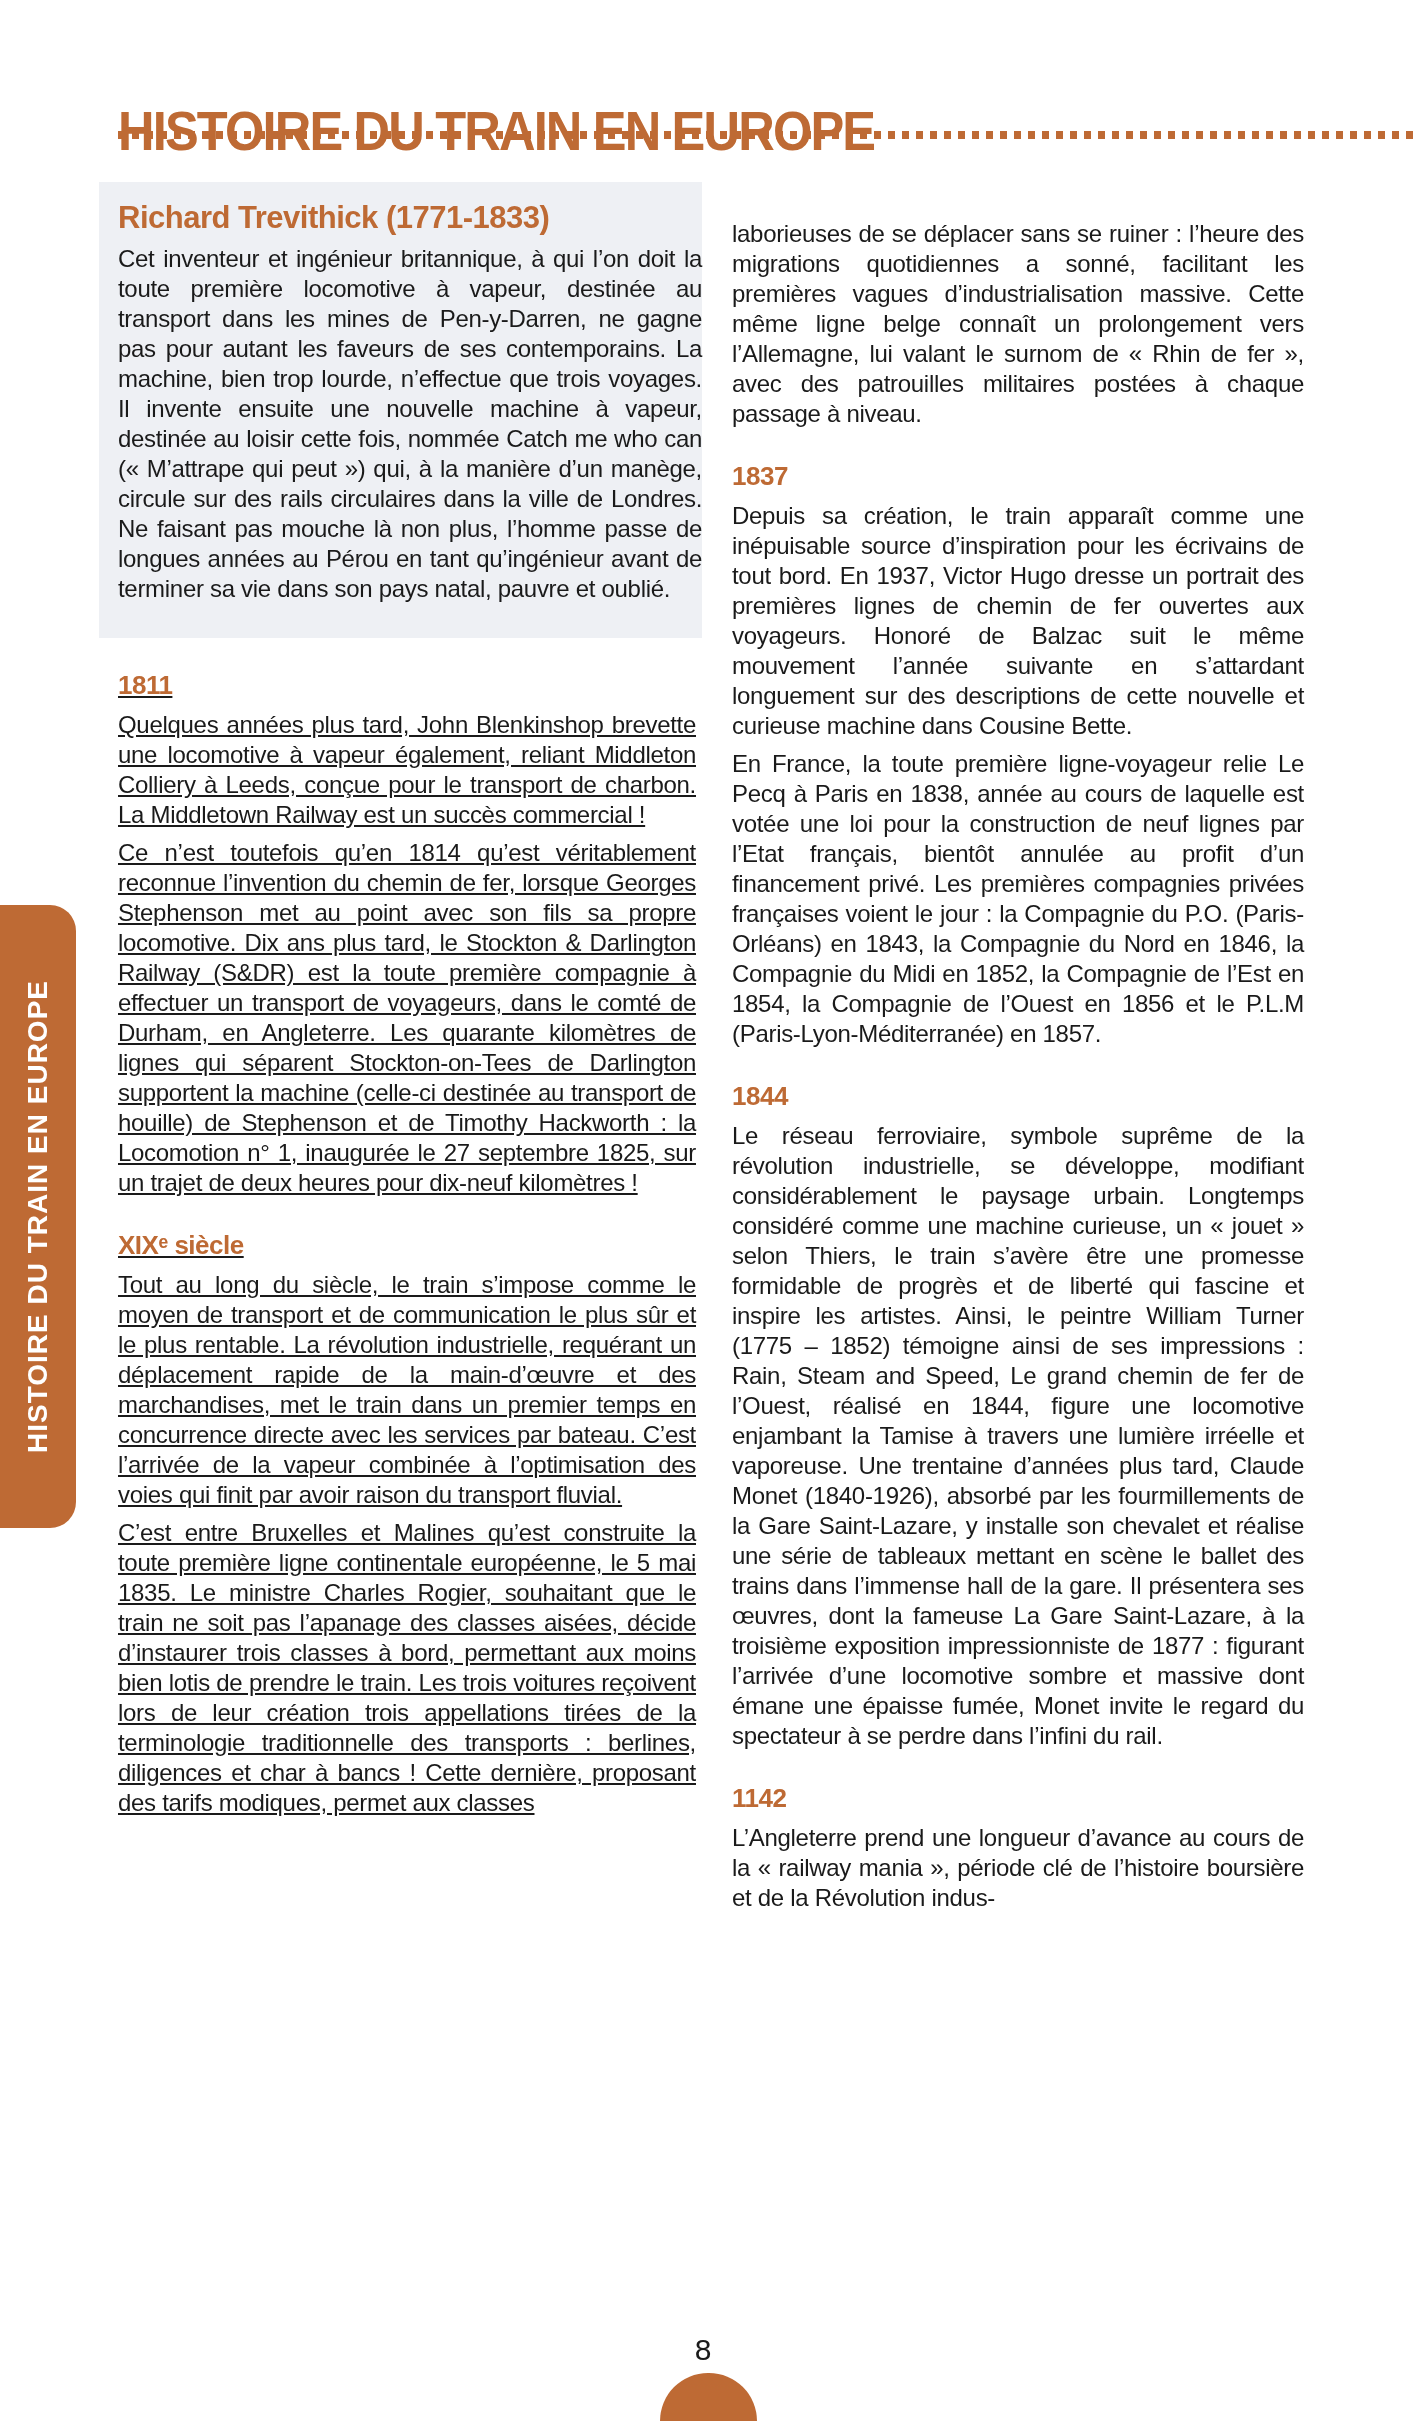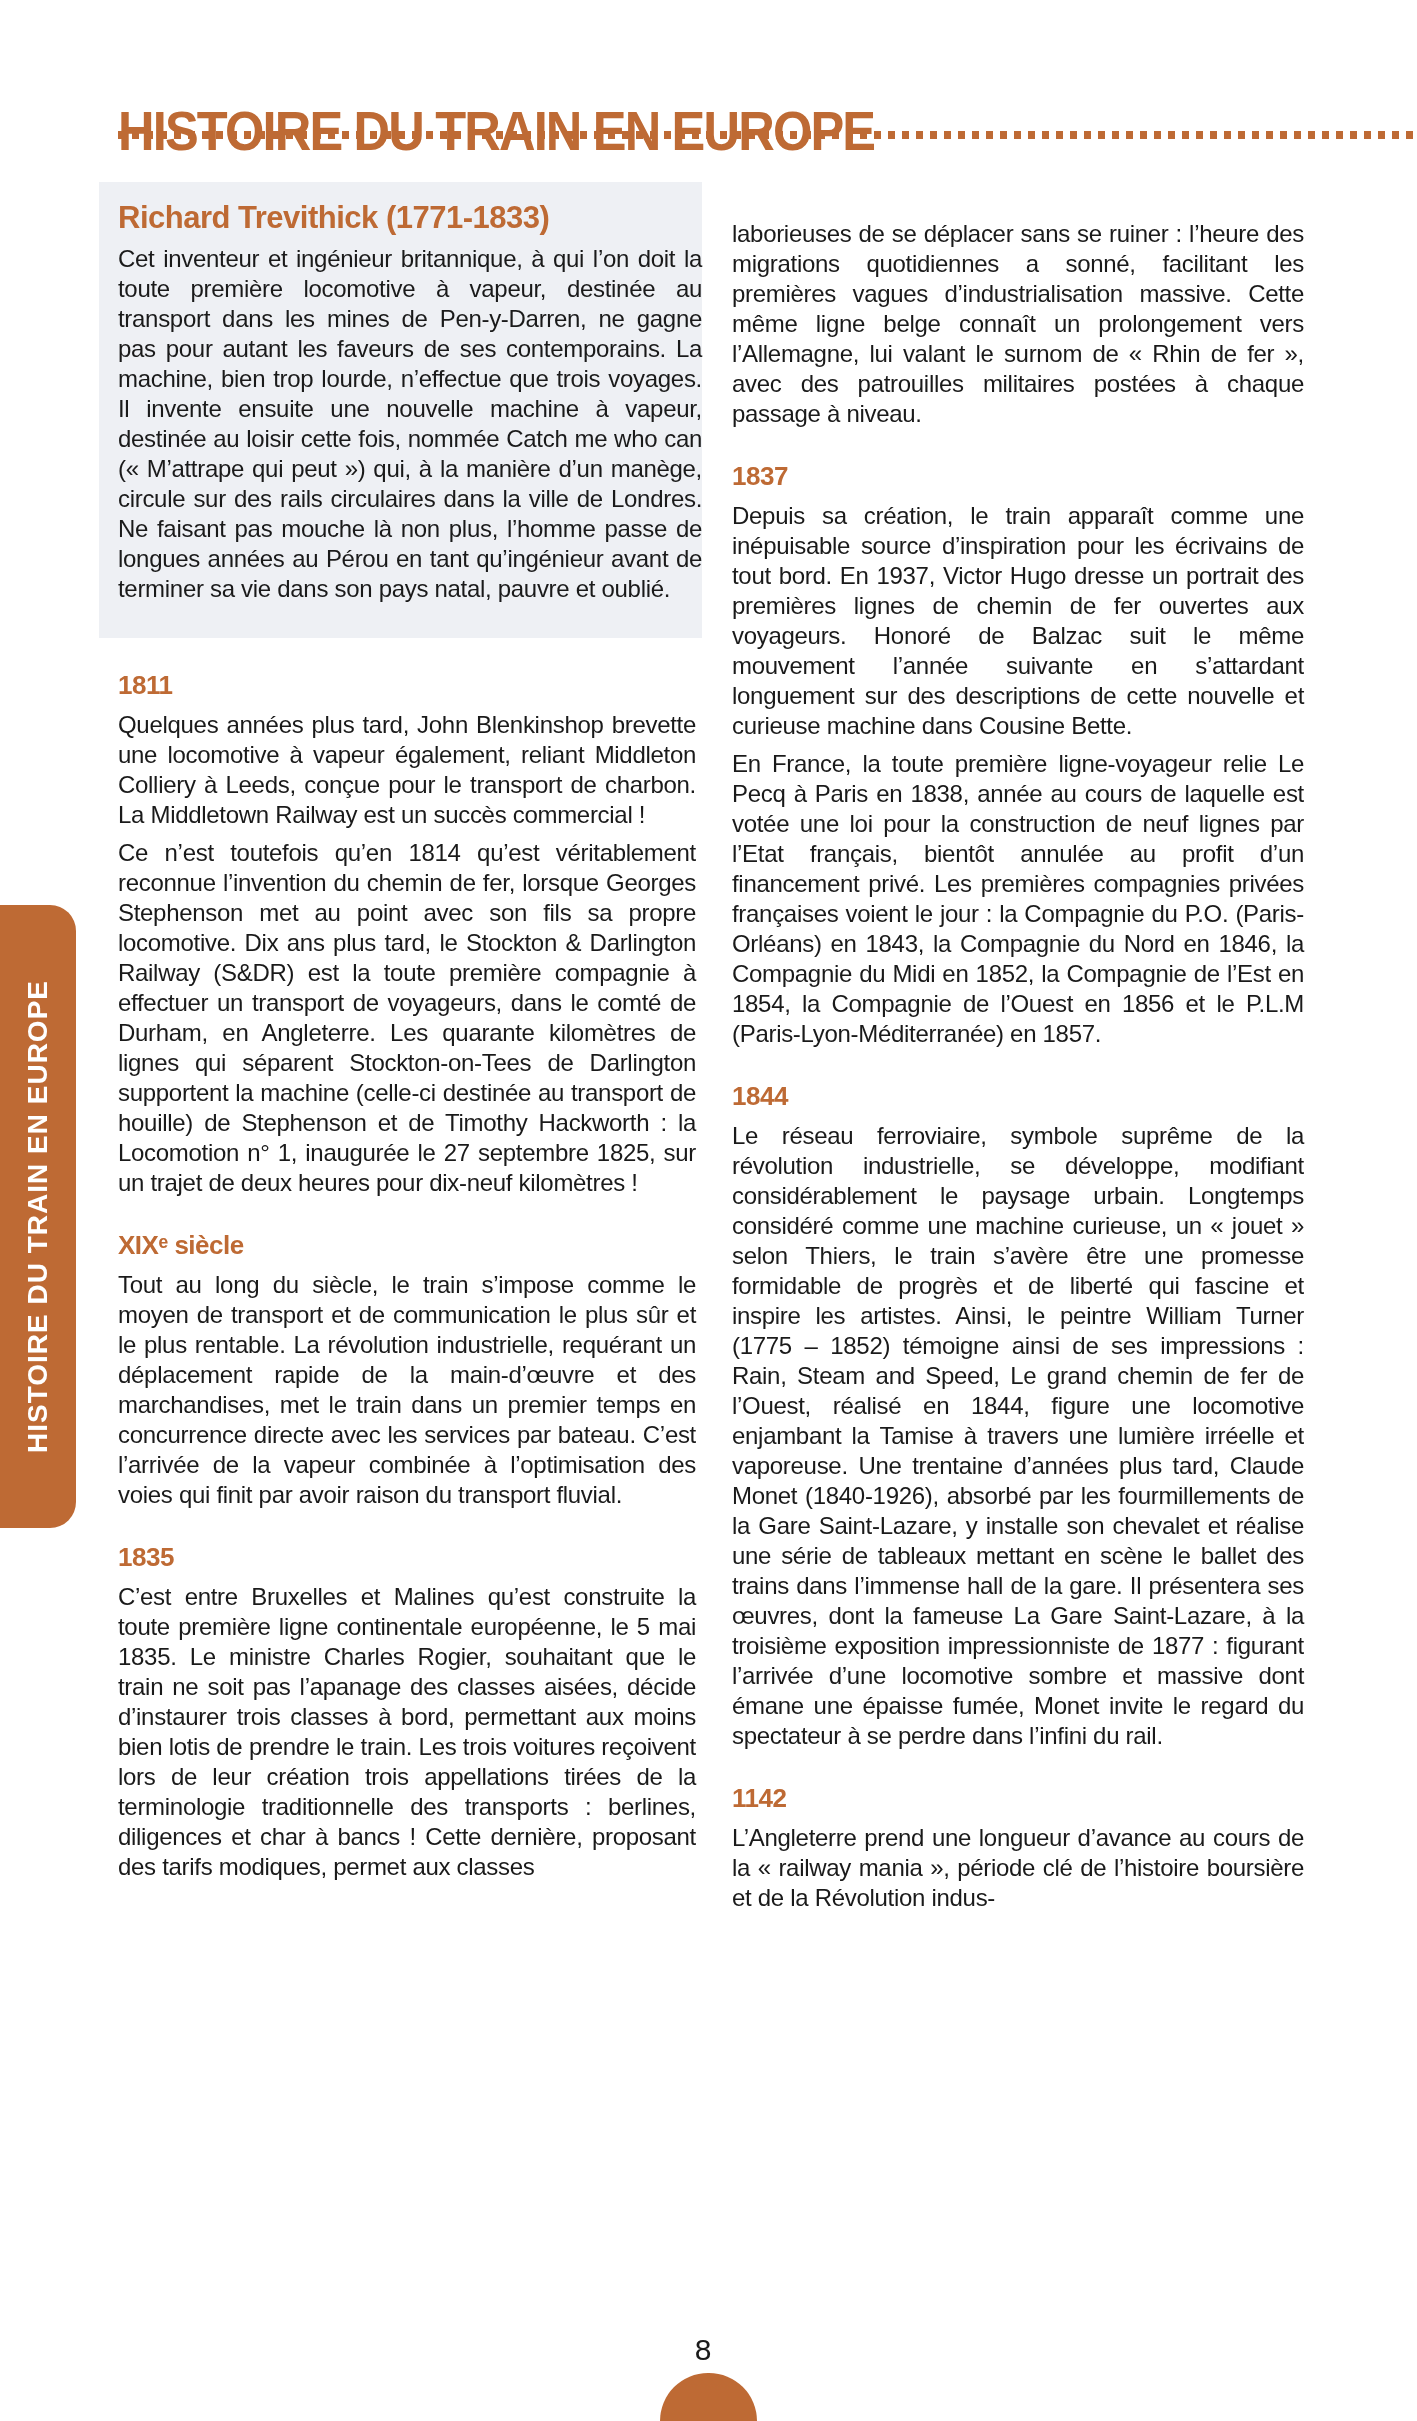--- a/index.html
+++ b/index.html
@@ -66,21 +66,21 @@
     letter-spacing: -0.3px;
   }
   #left-col  { left: 99px;  top: 182px; width: 603px; }
   #right-col { left: 732px; top: 219px; width: 572px; }
 
   .highlight-box {
     background: #eef0f4;
     padding: 18px 0 26px 19px;
     margin-bottom: 2px;
   }
-  .inner { margin-left: 19px; margin-right: 6px; }
+  .inner { margin-left: 19px; margin-right: 6px; text-decoration: underline; }
 
   .sec-heading {
     color: #be6a34;
     font-size: 26px;
     font-weight: 700;
     letter-spacing: -0.5px;
     line-height: 34px;
     margin: 30px 0 8px 0;
     text-align: left;
   }
@@ -137,21 +137,20 @@
 
     <div class="inner">
       <div class="sec-heading">1811</div>
       <p class="para">Quelques années plus tard, John Blenkinshop brevette une locomotive à vapeur également, reliant Middleton Colliery à Leeds, conçue pour le transport de charbon. La Middletown Railway est un succès commercial&nbsp;!</p>
 
       <p class="para">Ce n’est toutefois qu’en 1814 qu’est véritablement reconnue l’invention du chemin de fer, lorsque Georges Stephenson met au point avec son fils sa propre locomotive. Dix ans plus tard, le Stockton &amp; Darlington Railway (S&amp;DR) est la toute première compagnie à effectuer un transport de voyageurs, dans le comté de Durham, en Angleterre. Les quarante kilomètres de lignes qui séparent Stockton-on-Tees de Darlington supportent la machine (celle-ci destinée au transport de houille) de Stephenson et de Timothy Hackworth&nbsp;: la Locomotion n°&nbsp;1, inaugurée le 27 septembre 1825, sur un trajet de deux heures pour dix-neuf kilomètres&nbsp;!</p>
 
       <div class="sec-heading">XIXᵉ siècle</div>
       <p class="para">Tout au long du siècle, le train s’impose comme le moyen de transport et de communication le plus sûr et le plus rentable. La révolution industrielle, requérant un déplacement rapide de la main-d’œuvre et des marchandises, met le train dans un premier temps en concurrence directe avec les services par bateau. C’est l’arrivée de la vapeur combinée à l’optimisation des voies qui finit par avoir raison du transport fluvial.</p>
 
-      <div class="sec-heading">1835</div>
       <p class="para">C’est entre Bruxelles et Malines qu’est construite la toute première ligne continentale européenne, le 5 mai 1835. Le ministre Charles Rogier, souhaitant que le train ne soit pas l’apanage des classes aisées, décide d’instaurer trois classes à bord, permettant aux moins bien lotis de prendre le train. Les trois voitures reçoivent lors de leur création trois appellations tirées de la terminologie traditionnelle des transports&nbsp;: berlines, diligences et char à bancs&nbsp;! Cette dernière, proposant des tarifs modiques, permet aux classes</p>
     </div>
   </div>
 
   <div id="right-col" class="col">
     <p class="para first-para">laborieuses de se déplacer sans se ruiner&nbsp;: l’heure des migrations quotidiennes a sonné, facilitant les premières vagues d’industrialisation massive. Cette même ligne belge connaît un prolongement vers l’Allemagne, lui valant le surnom de «&nbsp;Rhin de fer&nbsp;», avec des patrouilles militaires postées à chaque passage à niveau.</p>
 
     <div class="sec-heading">1837</div>
     <p class="para">Depuis sa création, le train apparaît comme une inépuisable source d’inspiration pour les écrivains de tout bord. En 1937, Victor Hugo dresse un portrait des premières lignes de chemin de fer ouvertes aux voyageurs. Honoré de Balzac suit le même mouvement l’année suivante en s’attardant longuement sur des descriptions de cette nouvelle et curieuse machine dans Cousine Bette.</p>
 

